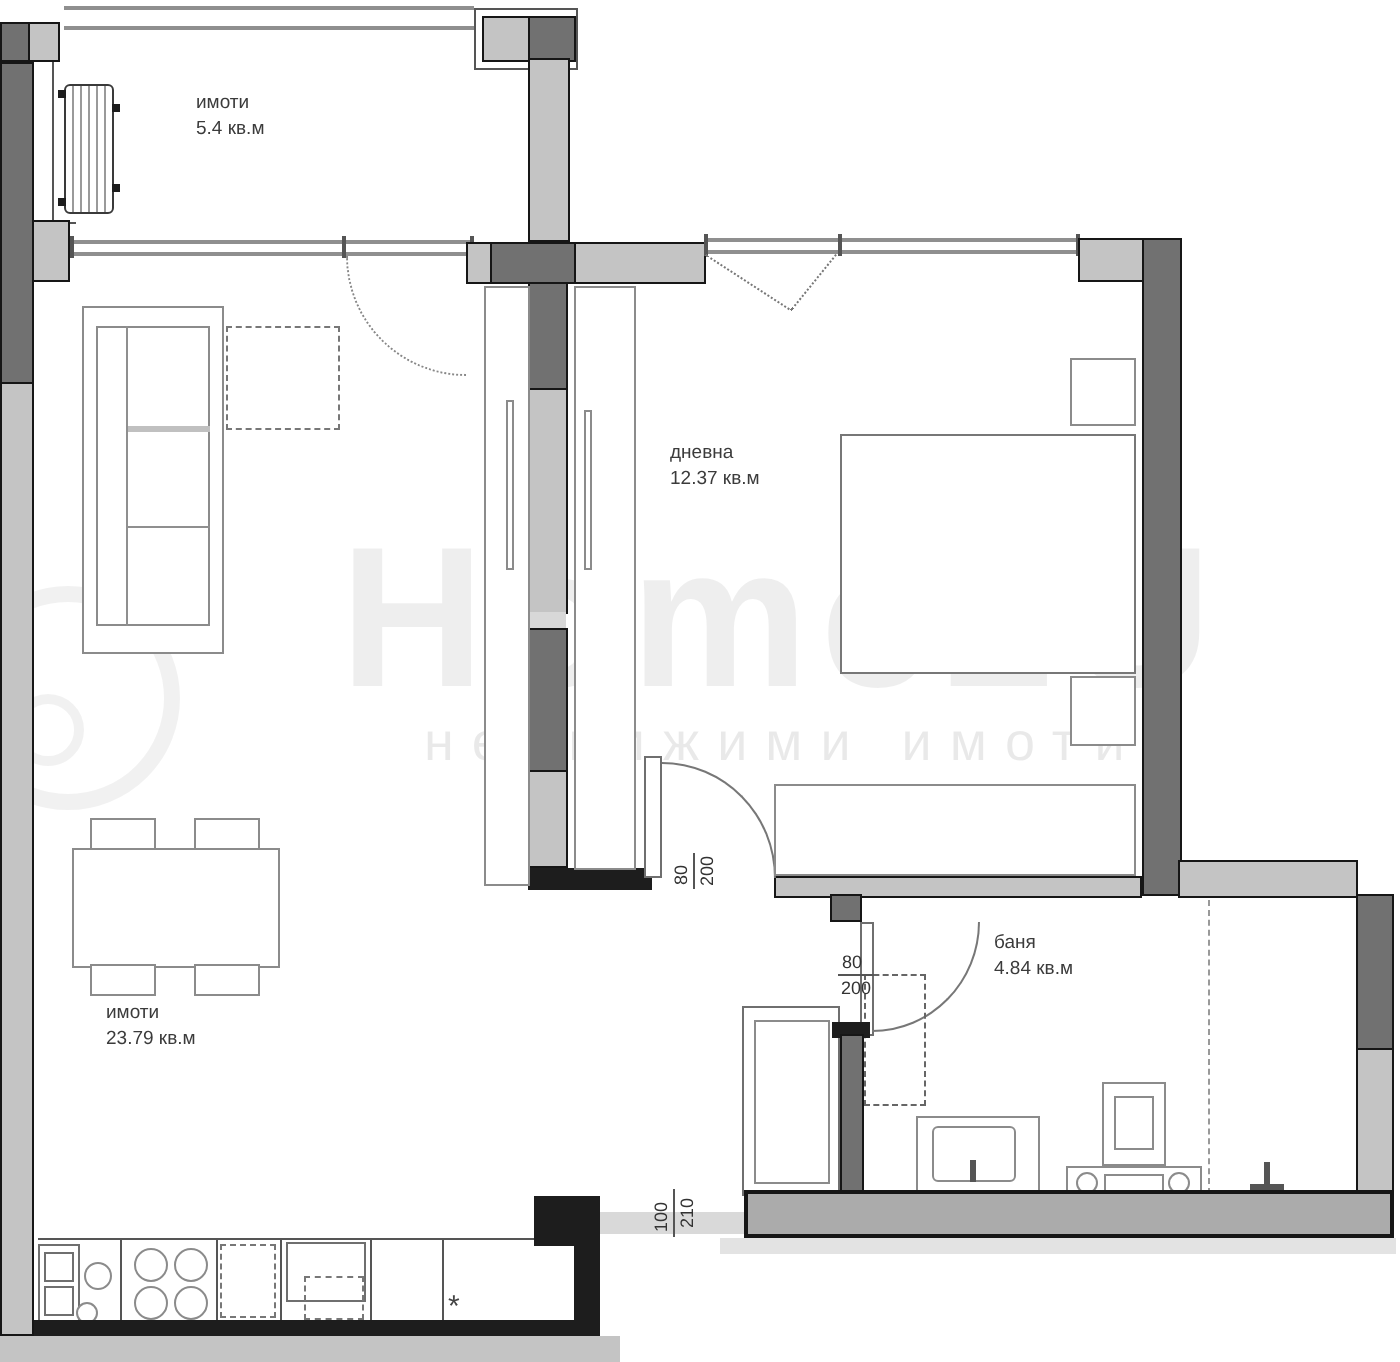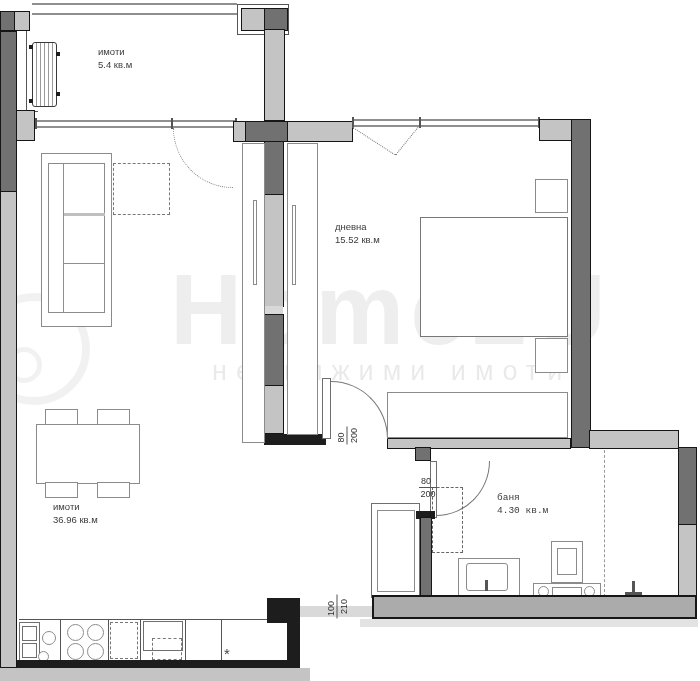--- a/index.html
+++ b/index.html
@@ -115,23 +115,23 @@
 
   <div class="abs f2" style="left:430px;top:461px;width:7px;height:57px;"></div>
   <div class="abs arc" style="left:436px;top:461px;width:54px;height:55px;border-right:1px solid #777;border-bottom:1px solid #777;border-radius:0 0 100% 0;"></div>
   <div class="abs fd" style="left:432px;top:487px;width:31px;height:66px;border-color:#666;"></div>
 
   <div class="abs dim" style="left:410px;top:476px;width:36px;">
     <span class="num-top">80</span>
     <span class="num-bot">200</span>
   </div>
 
-  <div class="abs lbl" style="left:497px;top:492px;font-family:Liberation Mono, monospace;">
+  <div class="abs lbl" style="left:497px;top:466px;">
     <span>баня</span><br>
-    <span>4.30 кв.м</span>
+    <span>4.84 кв.м</span>
   </div>
 
   <div class="abs" style="left:604px;top:450px;width:0;height:147px;border-left:1.5px dashed #999;"></div>
 
   <div class="abs f2" style="left:371px;top:503px;width:49px;height:95px;"></div>
   <div class="abs f" style="left:377px;top:510px;width:38px;height:82px;"></div>
 
   <div class="abs wb" style="left:416px;top:511px;width:19px;height:8px;"></div>
   <div class="abs wd" style="left:420px;top:517px;width:12px;height:81px;"></div>
 
@@ -156,39 +156,39 @@
   <div class="abs f" style="left:253px;top:200px;width:4px;height:85px;"></div>
   <div class="abs f" style="left:287px;top:143px;width:31px;height:292px;"></div>
   <div class="abs f" style="left:292px;top:205px;width:4px;height:80px;"></div>
   <div class="abs f" style="left:420px;top:217px;width:148px;height:120px;border-color:#777;"></div>
   <div class="abs f" style="left:535px;top:179px;width:33px;height:34px;"></div>
   <div class="abs f" style="left:535px;top:338px;width:33px;height:35px;"></div>
   <div class="abs f" style="left:387px;top:392px;width:181px;height:46px;"></div>
 
   <div class="abs lbl" style="left:335px;top:221px;">
     <span>дневна</span><br>
-    <span>15.52 кв.м</span>
+    <span>12.37 кв.м</span>
   </div>
 
   <div class="abs f" style="left:41px;top:153px;width:71px;height:174px;"></div>
   <div class="abs f" style="left:48px;top:163px;width:57px;height:150px;"></div>
   <div class="abs ln" style="left:63px;top:163px;width:1px;height:150px;"></div>
   <div class="abs" style="left:64px;top:213px;width:41px;height:3px;background:#c0c0c0;"></div>
   <div class="abs ln" style="left:64px;top:263px;width:41px;height:1px;"></div>
   <div class="abs fd" style="left:113px;top:163px;width:57px;height:52px;"></div>
 
   <div class="abs f" style="left:45px;top:409px;width:33px;height:17px;"></div>
   <div class="abs f" style="left:97px;top:409px;width:33px;height:17px;"></div>
   <div class="abs f" style="left:36px;top:424px;width:104px;height:60px;"></div>
   <div class="abs f" style="left:45px;top:482px;width:33px;height:16px;"></div>
   <div class="abs f" style="left:97px;top:482px;width:33px;height:16px;"></div>
 
   <div class="abs lbl" style="left:53px;top:501px;">
     <span>имоти</span><br>
-    <span>36.96 кв.м</span>
+    <span>23.79 кв.м</span>
   </div>
 
   <div class="abs lnd" style="left:19px;top:619px;width:268px;height:1px;"></div>
   <div class="abs lnd" style="left:60px;top:620px;width:1px;height:41px;"></div>
   <div class="abs lnd" style="left:108px;top:620px;width:1px;height:41px;"></div>
   <div class="abs lnd" style="left:140px;top:620px;width:1px;height:41px;"></div>
   <div class="abs lnd" style="left:185px;top:620px;width:1px;height:41px;"></div>
   <div class="abs lnd" style="left:221px;top:620px;width:1px;height:41px;"></div>
 
   <div class="abs f2" style="left:19px;top:622px;width:21px;height:39px;"></div>

